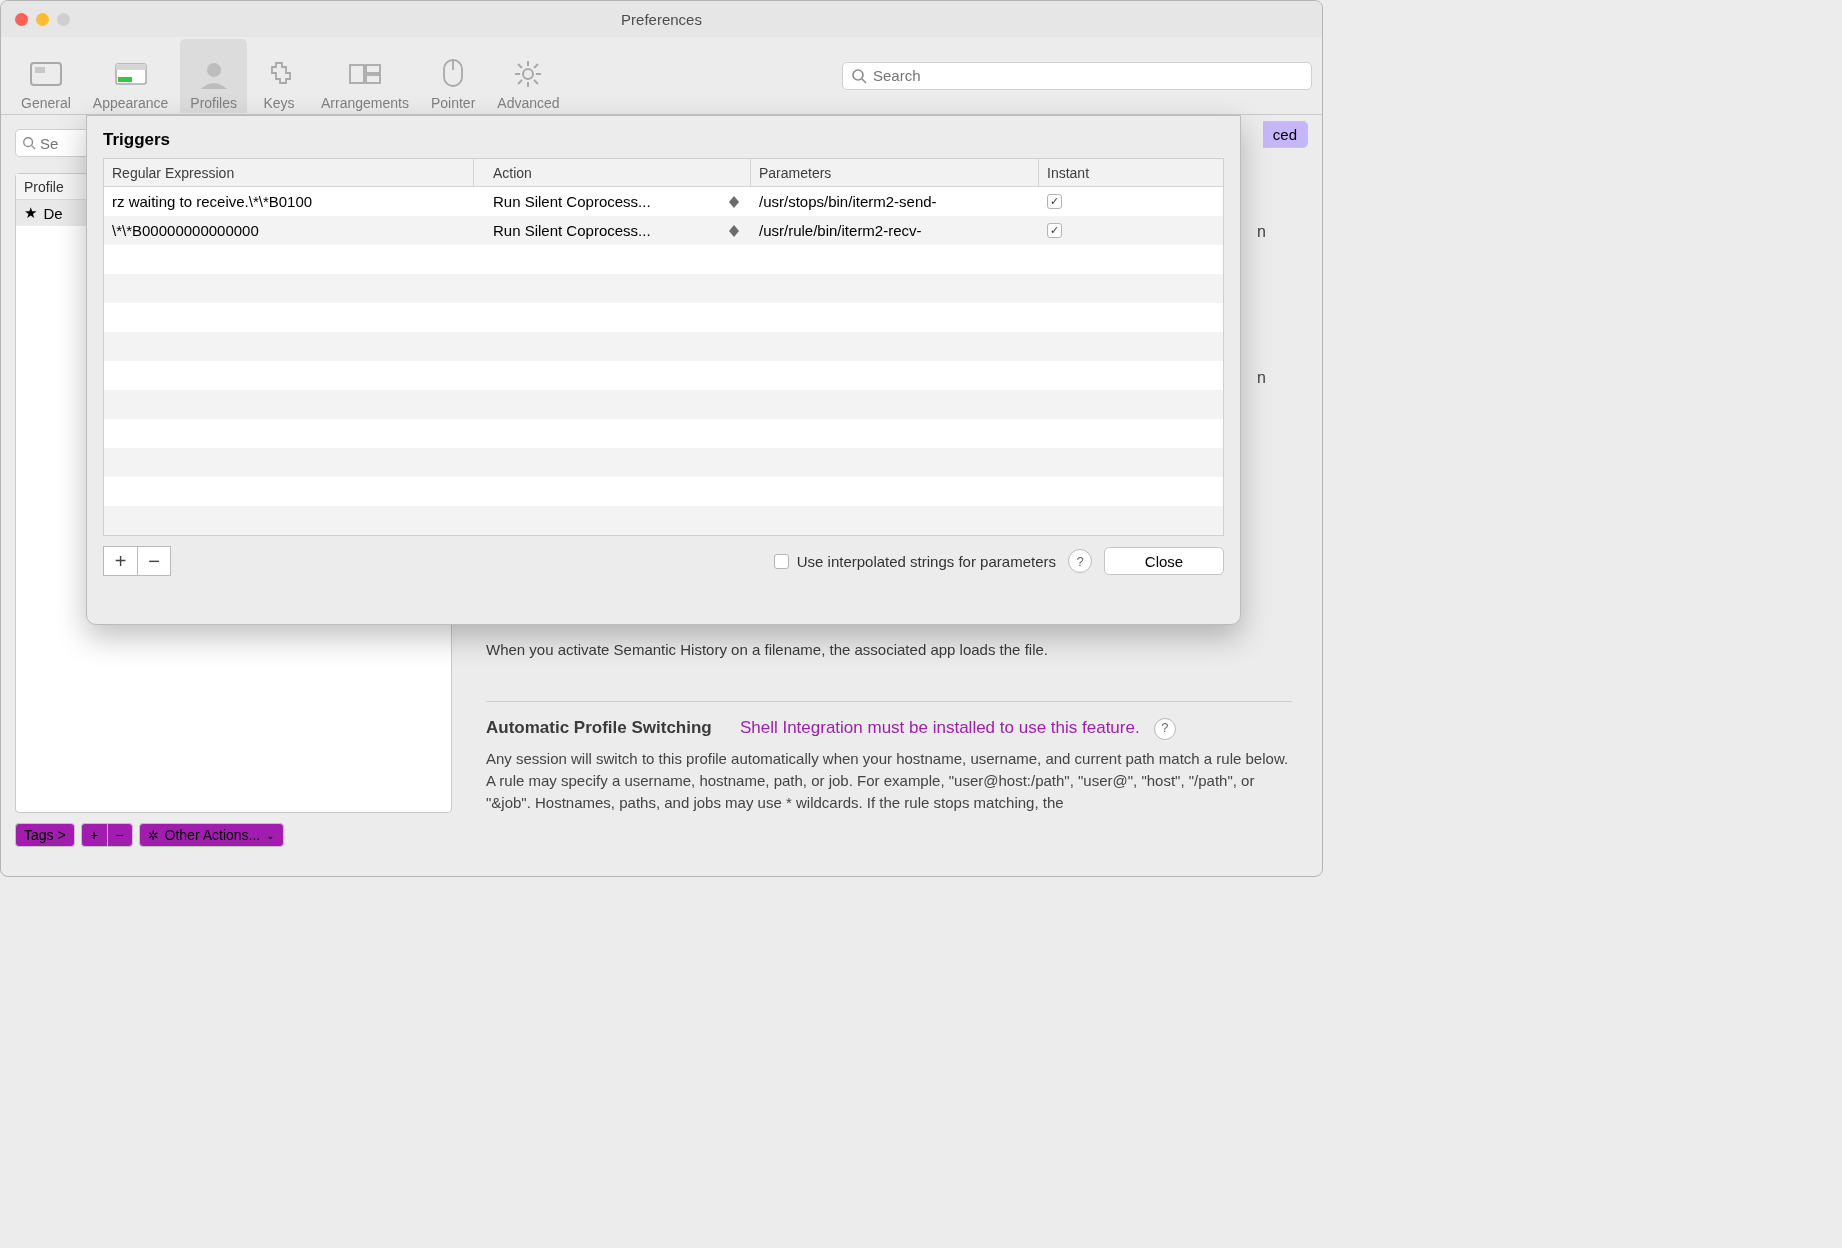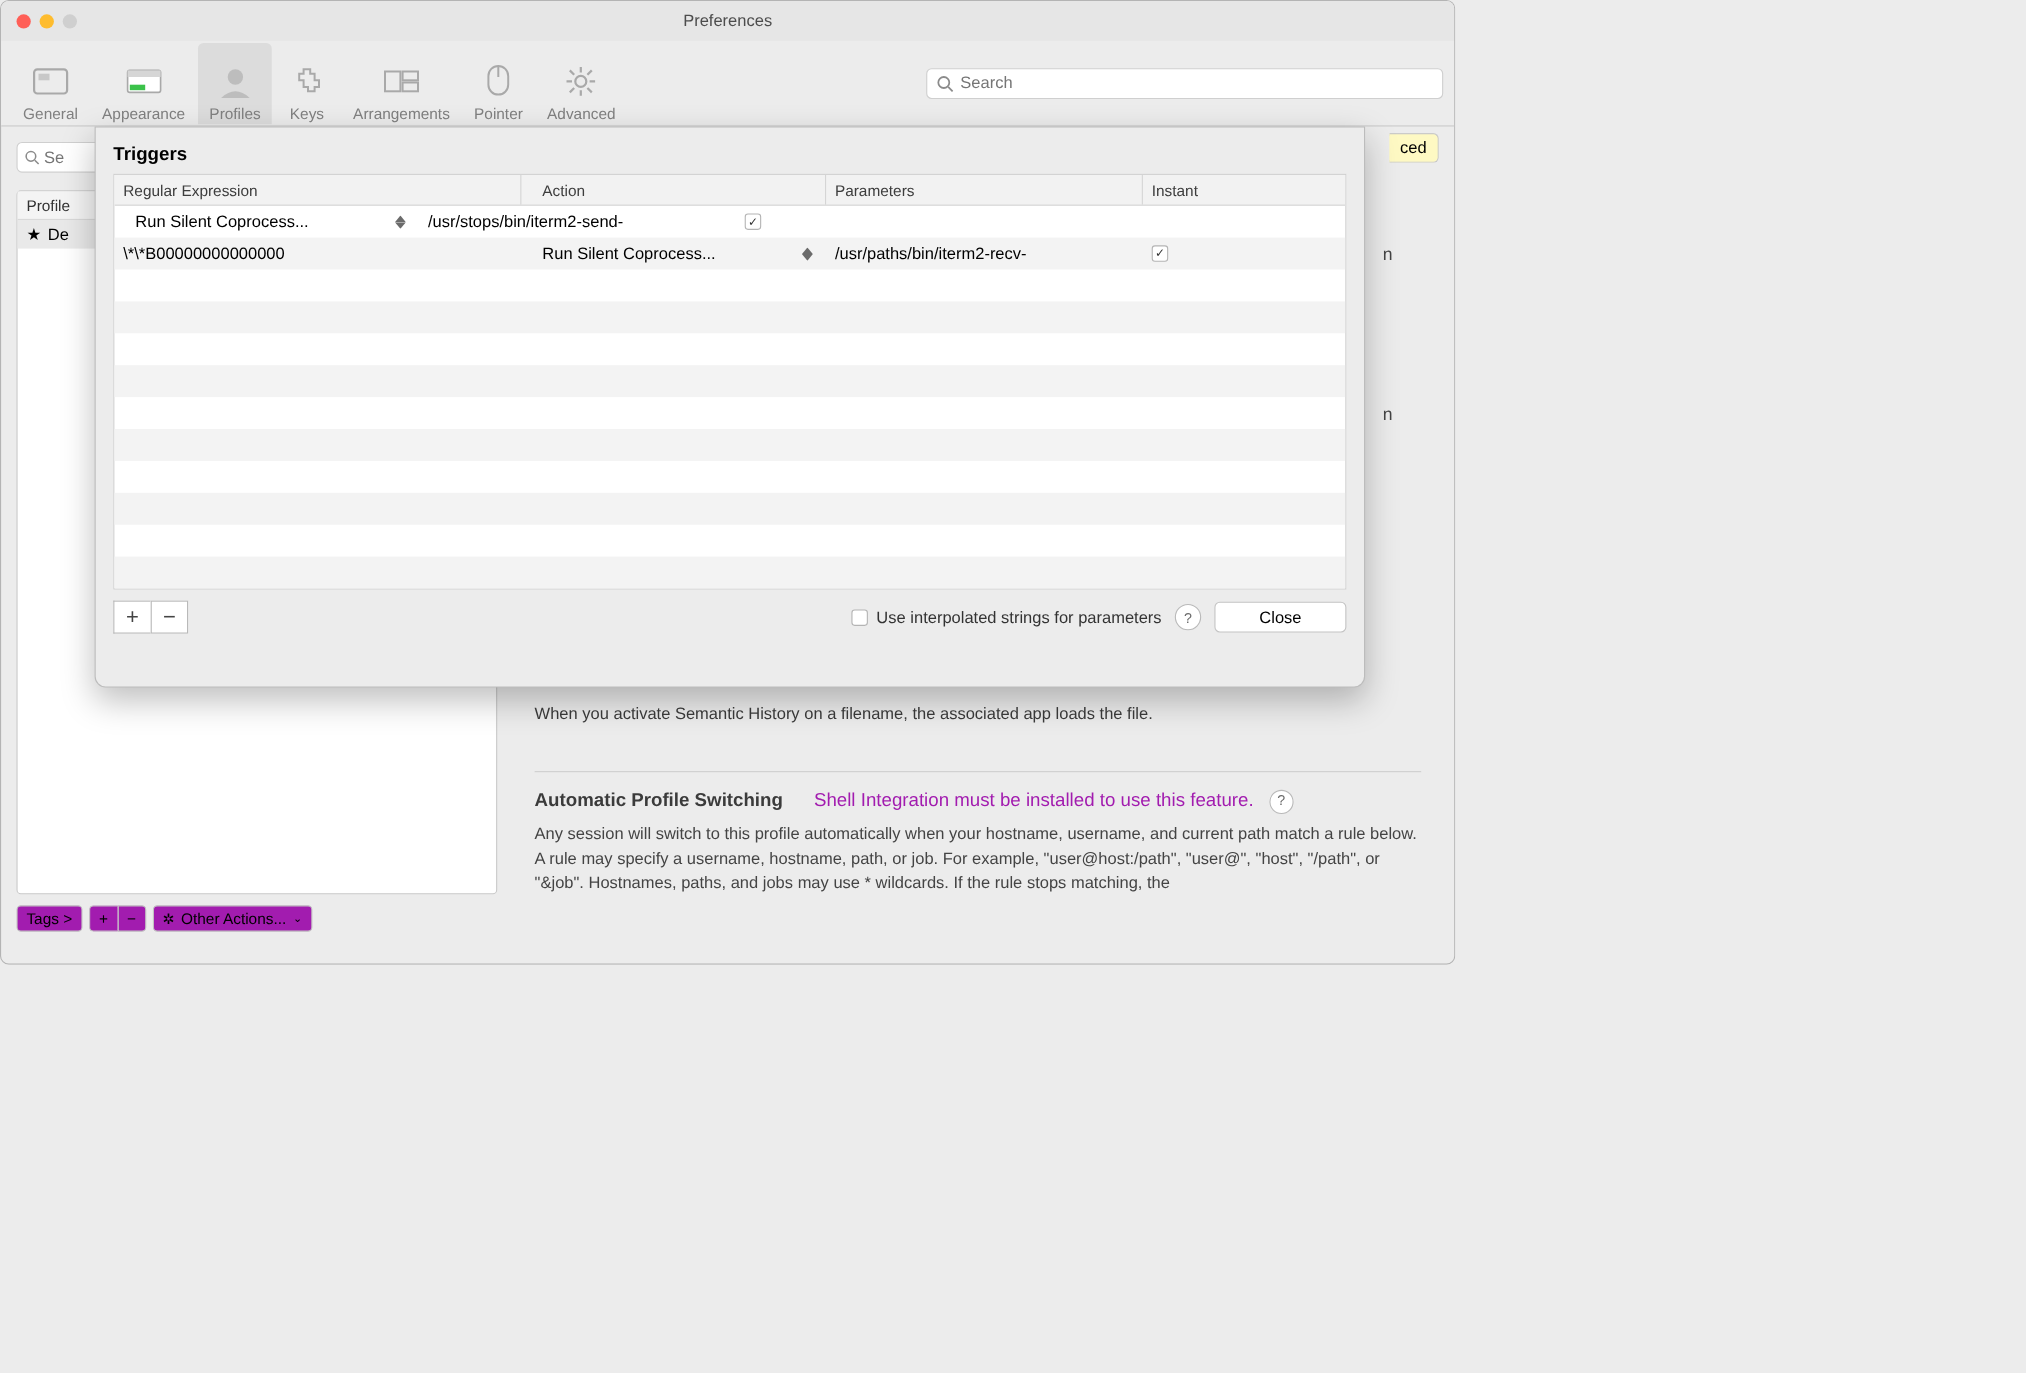--- a/index.html
+++ b/index.html
@@ -107,21 +107,21 @@
 .chk { width:15px; height:15px; border:1px solid #b4b4b4; border-radius:3px; background:#fff; display:inline-flex; align-items:center; justify-content:center; font-size:11px; color:#333; }
 .sheet-footer { display:flex; align-items:center; padding:10px 16px; gap:12px; }
 .pm-group2 { display:flex; }
 .pm-btn2 { width:34px; height:30px; border:1px solid #b9b9b9; background:#fff; display:flex; align-items:center; justify-content:center; font-size:20px; color:#444; }
 .pm-btn2:first-child { border-right:none; }
 .footer-spacer { flex:1; }
 .chk-lbl { display:flex; align-items:center; gap:8px; font-size:15px; color:#333; }
 .helpbtn { width:24px; height:24px; border-radius:50%; border:1px solid #b9b9b9; background:#fff; display:flex; align-items:center; justify-content:center; font-size:13px; color:#6a6a6a; }
 .close-btn { width:120px; height:28px; border-radius:5px; border:1px solid #c4c4c4; background:#fff; font-size:15px; }
 
-.bg-right-tab { position:absolute; right:14px; top:120px; background:#fef9c3; border:1px solid #c7c7c7; border-left:none; border-radius:0 5px 5px 0; padding:4px 10px; font-size:15px; z-index:10; }
+.bg-right-tab { position:absolute; right:14px; top:120px; background:#c4b5fd; border:1px solid #c7c7c7; border-left:none; border-radius:0 5px 5px 0; padding:4px 10px; font-size:15px; z-index:10; }
 .bg-right-letters { position:absolute; right:56px; font-size:16px; color:#444; z-index:10; }
 
 svg { display:block; }
 </style>
 </head>
 <body>
 
 <div class="window">
   <div class="titlebar">
     <div class="traffic">
@@ -274,20 +274,21 @@
     <div class="sheet-title">Triggers</div>
     <div class="table">
       <div class="thead">
         <div class="th col-re">Regular Expression</div>
         <div class="th col-act">Action</div>
         <div class="th col-par">Parameters</div>
         <div class="th col-inst">Instant</div>
       </div>
       <div class="tbody">
         <div class="tr">
+          <div class="td col-re">rz waiting to receive.\*\*B0100</div>
           <div class="td col-act act">
             <span>Run Silent Coprocess...</span>
             <span class="stepper">
               <svg width="10" height="6" viewBox="0 0 10 6">
                   <path d="M0 6 L5 0 L10 6 Z" fill="#6b6b6b"></path>
                 </svg>
               <svg width="10" height="6" viewBox="0 0 10 6">
                   <path d="M0 0 L5 6 L10 0 Z" fill="#6b6b6b"></path>
                 </svg>
             </span>
@@ -303,21 +304,21 @@
             <span>Run Silent Coprocess...</span>
             <span class="stepper">
               <svg width="10" height="6" viewBox="0 0 10 6">
                   <path d="M0 6 L5 0 L10 6 Z" fill="#6b6b6b"></path>
                 </svg>
               <svg width="10" height="6" viewBox="0 0 10 6">
                   <path d="M0 0 L5 6 L10 0 Z" fill="#6b6b6b"></path>
                 </svg>
             </span>
           </div>
-          <div class="td col-par">/usr/paths/bin/iterm2-recv-</div>
+          <div class="td col-par">/usr/rule/bin/iterm2-recv-</div>
           <div class="td col-inst">
               <span class="chk">✓</span>
             </div>
         </div>
         <div class="tr">
             <div class="td col-re"></div>
             <div class="td col-act"></div>
             <div class="td col-par"></div>
             <div class="td col-inst"></div>
           </div>

